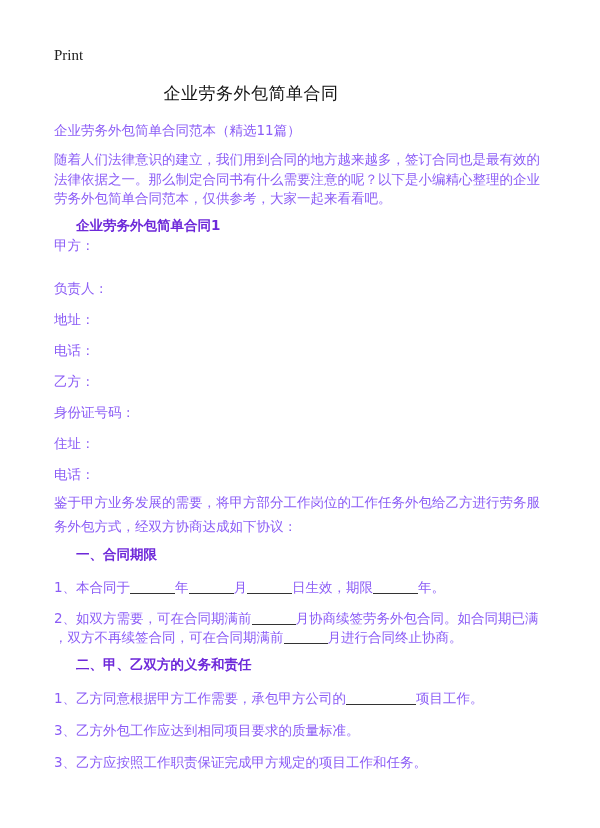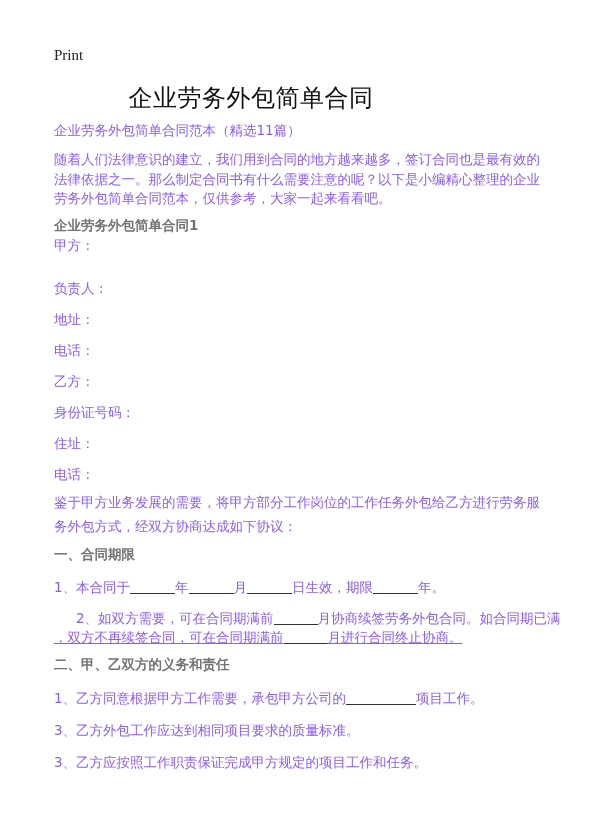--- a/index.html
+++ b/index.html
@@ -1,23 +1,23 @@
 <!DOCTYPE html>
 <html><head>
 <meta charset="utf-8">
 <style>
   html, body { margin:0; padding:0; background:#ffffff; }
   body { width:600px; height:828px; position:relative; overflow:hidden;
          font-family: "DejaVu Sans", "Liberation Sans", sans-serif; color:#1a1a1a; }
   .abs { position:absolute; left:54px; white-space:nowrap; }
   .print { top:47px; font-family:"Liberation Serif", serif; font-size:15px; color:#222; }
   .title { position:absolute; top:82px; left:0; width:502px; text-align:center;
-           font-size:24px; color:#111; letter-spacing:0.5px; }
+           font-size:17px; color:#111; letter-spacing:0.5px; }
   .body { font-size:13.5px; color:#8b5cf6; line-height:19.5px; }
-  .bold { font-weight:bold; font-size:13.5px; color:#737373; }
+  .bold { font-weight:bold; font-size:13.5px; color:#6d28d9;margin-left:22px; }
   .blank { display:inline-block; border-bottom:1px solid #333; height:14px; vertical-align:-2px; }
   .w45 { width:45px; } .w44 { width:44px; } .w70 { width:70px; }
 </style>
 </head>
 <body>
 
 <div class="abs print">Print</div>
 
 <div class="title">企业劳务外包简单合同</div>
 
@@ -46,24 +46,24 @@
   <div class="abs body" style="top:493px;">鉴于甲方业务发展的需要，将甲方部分工作岗位的工作任务外包给乙方进行劳务服</div>
   <div class="abs body" style="top:517px;">务外包方式，经双方协商达成如下协议：</div>
 </div>
 
 <div class="abs bold" style="top:546px;">一、合同期限</div>
 
 <div class="abs body" style="top:578px;">
   <span>1、本合同于</span><span class="blank w45"></span><span>年</span><span class="blank w45"></span><span>月</span><span class="blank w45"></span><span>日生效，期限</span><span class="blank w45"></span><span>年。</span>
 </div>
 
-<div class="abs body" style="top:609px;margin-left:22px;">
+<div class="abs body" style="top:609px;">
   <span>2、如双方需要，可在合同期满前</span><span class="blank w44"></span><span>月协商续签劳务外包合同。如合同期已满</span>
 </div>
-<div class="abs body" style="top:628px;text-decoration:underline;">
+<div class="abs body" style="top:628px;">
   <span>，双方不再续签合同，可在合同期满前</span><span class="blank w44"></span><span>月进行合同终止协商。</span>
 </div>
 
 <div class="abs bold" style="top:656px;">二、甲、乙双方的义务和责任</div>
 
 <div class="abs body" style="top:689px;">
   <span>1、乙方同意根据甲方工作需要，承包甲方公司的</span><span class="blank w70"></span><span>项目工作。</span>
 </div>
 <div class="abs body" style="top:721px;">3、乙方外包工作应达到相同项目要求的质量标准。</div>
 <div class="abs body" style="top:753px;">3、乙方应按照工作职责保证完成甲方规定的项目工作和任务。</div>

